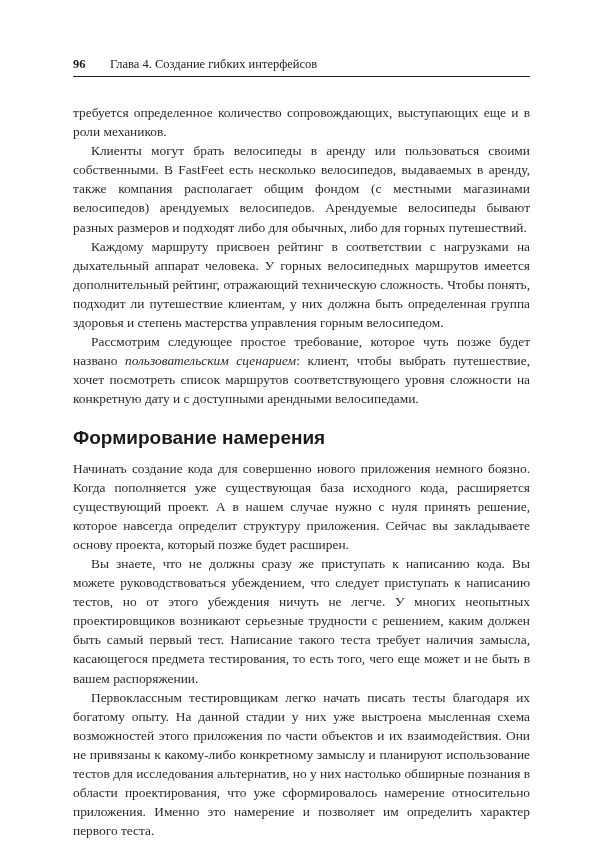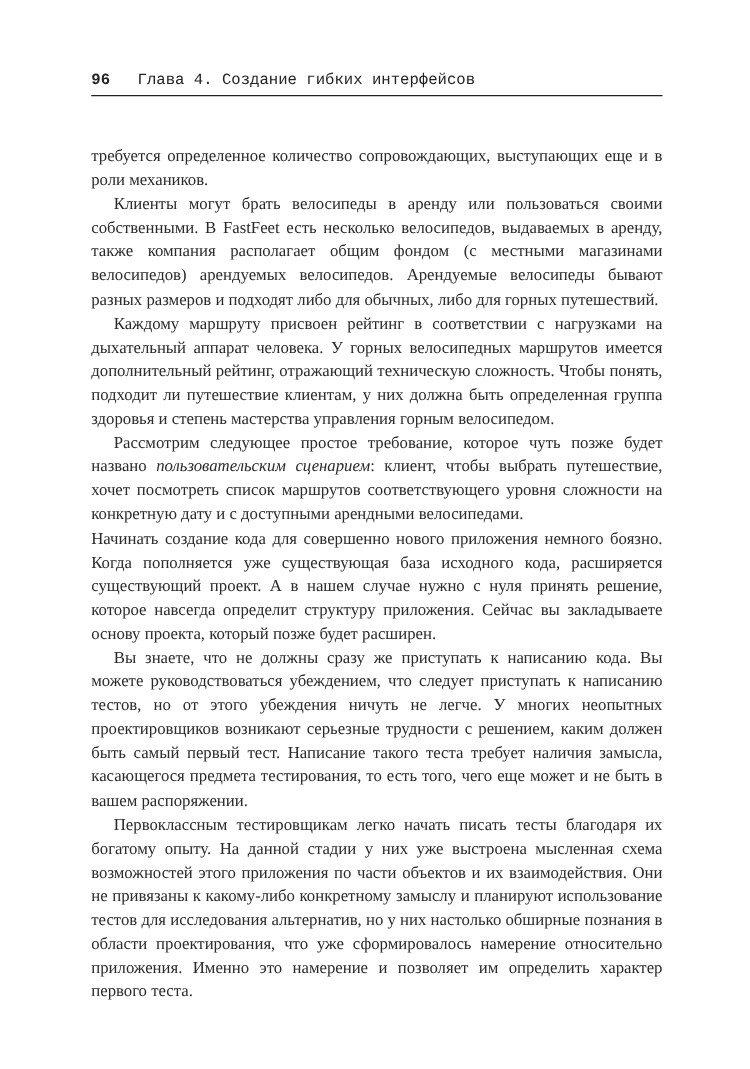--- a/index.html
+++ b/index.html
@@ -20,36 +20,36 @@
     top: 0;
     width: 457px;
   }
   .running-header {
     position: absolute;
     top: 56px;
     left: 0;
     width: 457px;
     height: 20px;
     border-bottom: 1.2px solid #222;
-    font-family: Liberation Mono, monospace;
+    font-family: Liberation Serif, serif;
     font-size: 12.5px;
     line-height: 16px;
     color: #222;
   }
   .page-number {
     font-weight: bold;
     display: inline-block;
     width: 37px;
   }
   .chapter-title {
     display: inline-block;
   }
   .body-text {
     position: absolute;
-    top: 115px;
+    top: 103px;
     left: 0;
     width: 457px;
     font-family: "Liberation Serif", serif;
     font-size: 13.4px;
     line-height: 19.1px;
     text-align: justify;
     hyphens: manual;
   }
   .body-text p {
     margin: 0;
@@ -78,19 +78,20 @@
   <div class="running-header">
     <span class="page-number">96</span><span class="chapter-title">Глава 4. Создание гибких интерфейсов</span>
   </div>
 
   <div class="body-text">
     <p class="no-indent">требуется определенное количество сопровождающих, выступающих еще и в роли механиков.</p>
     <p>Клиенты могут брать велосипеды в аренду или пользоваться своими собственными. В FastFeet есть несколько велосипедов, выдаваемых в аренду, также компания располагает общим фондом (с местными магазинами велосипедов) арендуемых велосипедов. Арендуемые велосипеды бывают разных размеров и подходят либо для обычных, либо для горных путешествий.</p>
     <p>Каждому маршруту присвоен рейтинг в соответствии с нагрузками на дыхательный аппарат человека. У горных велосипедных маршрутов имеется дополнительный рейтинг, отражающий техническую сложность. Чтобы понять, подходит ли путешествие клиентам, у них должна быть определенная группа здоровья и степень мастерства управления горным велосипедом.</p>
     <p><span>Рассмотрим следующее простое требование, которое чуть позже будет названо </span><em>пользовательским сценарием</em><span>: клиент, чтобы выбрать путешествие, хочет посмотреть список маршрутов соответствующего уровня сложности на конкретную дату и с доступными арендными велосипедами.</span></p>
 
+    <h2 class="section-heading">Формирование намерения</h2>
 
     <p class="no-indent">Начинать создание кода для совершенно нового приложения немного боязно. Когда пополняется уже существующая база исходного кода, расширяется существующий проект. А в нашем случае нужно с нуля принять решение, которое навсегда определит структуру приложения. Сейчас вы закладываете основу проекта, который позже будет расширен.</p>
     <p>Вы знаете, что не должны сразу же приступать к написанию кода. Вы можете руководствоваться убеждением, что следует приступать к написанию тестов, но от этого убеждения ничуть не легче. У многих неопытных проектировщиков возникают серьезные трудности с решением, каким должен быть самый первый тест. Написание такого теста требует наличия замысла, касающегося предмета тестирования, то есть того, чего еще может и не быть в вашем распоряжении.</p>
     <p>Первоклассным тестировщикам легко начать писать тесты благодаря их богатому опыту. На данной стадии у них уже выстроена мысленная схема возможностей этого приложения по части объектов и их взаимодействия. Они не привязаны к какому-либо конкретному замыслу и планируют использование тестов для исследования альтернатив, но у них настолько обширные познания в области проектирования, что уже сформировалось намерение относительно приложения. Именно это намерение и позволяет им определить характер первого теста.</p>
   </div>
 
 </div>
 
 </body></html>

